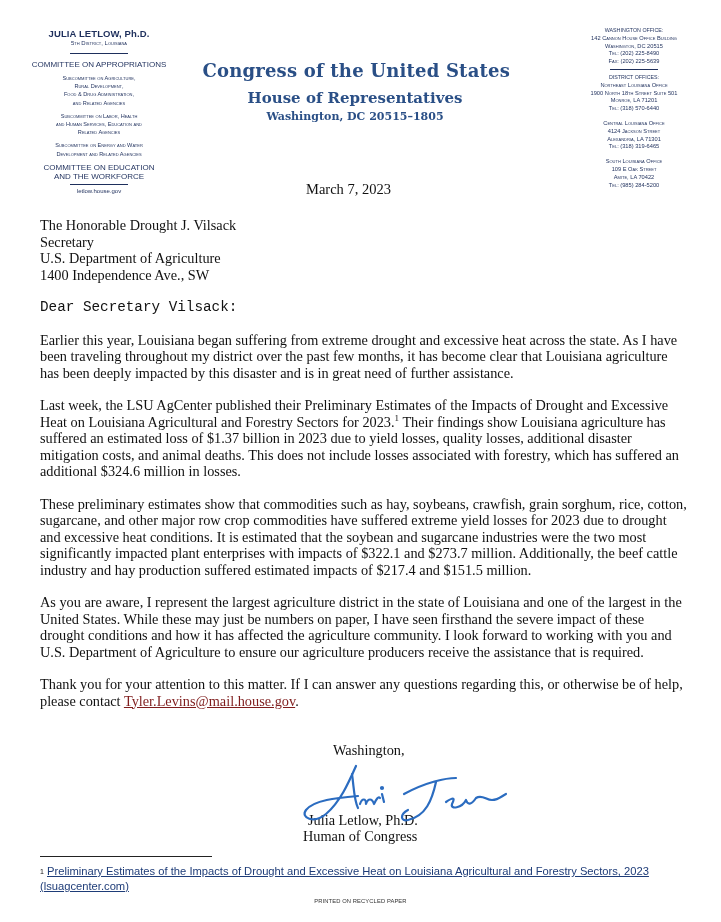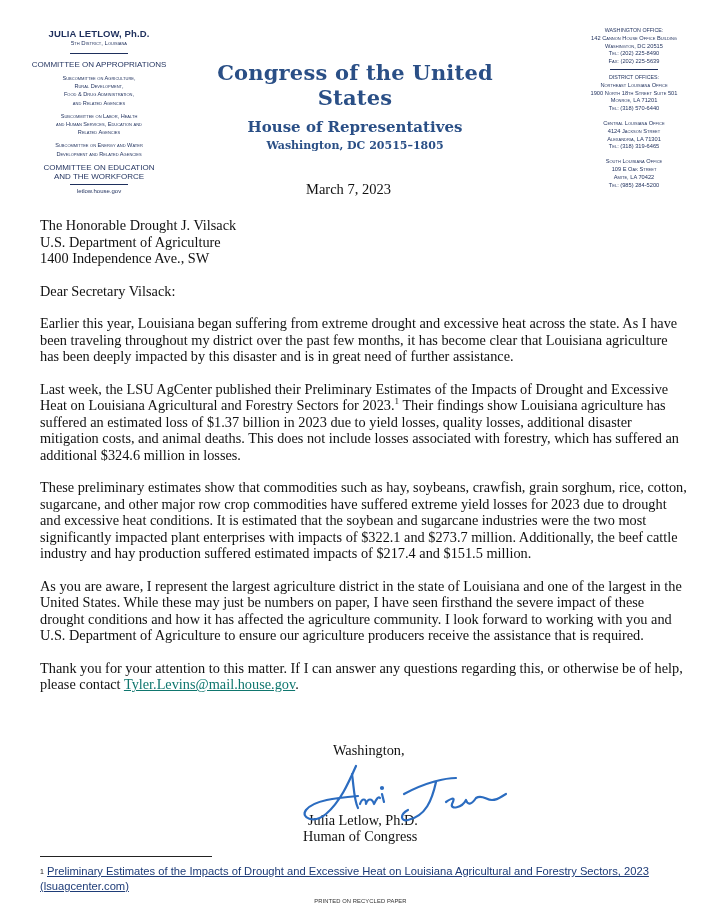--- a/index.html
+++ b/index.html
@@ -7,38 +7,38 @@
   .lh-left { position: absolute; left: 0; top: 28px; width: 198px; text-align: center; color: #1e2f5c; font-family: "Liberation Sans", sans-serif; }
   .lh-left .name { font-size: 9.5px; font-weight: bold; letter-spacing: 0.1px; }
   .lh-left .district { font-size: 6px; font-variant: small-caps; margin-top: 1px; }
   .lh-left .rule { width: 58px; height: 1px; background: #1e2f5c; margin: 7px auto 6px; }
   .lh-left .committee { font-size: 8px; margin-bottom: 5px; }
   .lh-left .sub { font-size: 5.6px; line-height: 8.2px; font-variant: small-caps; margin-bottom: 5px; }
   .lh-left .web { font-size: 6px; margin-top: 3px; }
   .lh-left .rule2 { width: 58px; height: 1px; background: #1e2f5c; margin: 3px auto 3px; }
 
   .lh-center { position: absolute; left: 200px; top: 60px; width: 310px; text-align: center; color: #2a4f86; font-family: "DejaVu Serif", serif; }
-  .lh-center .t1 { font-size: 21px; font-weight: bold; letter-spacing: 0.2px; }
+  .lh-center .t1 { font-size: 18px; font-weight: bold; letter-spacing: 0.2px; text-align: right; }
   .lh-center .t2 { font-size: 15px; font-weight: bold; margin-top: 8px; }
   .lh-center .t3 { font-size: 11px; font-weight: bold; margin-top: 3px; }
 
   .lh-right { position: absolute; left: 548px; top: 27px; width: 172px; text-align: center; color: #1e2f5c; font-family: "Liberation Sans", sans-serif; font-size: 5.7px; line-height: 7.8px; }
   .lh-right .hdr { font-size: 5.3px; }
   .lh-right .sc { font-variant: small-caps; }
   .lh-right .rule { width: 48px; height: 1px; background: #1e2f5c; margin: 3px auto 4px; }
   .lh-right .block { margin-top: 7px; }
 
   .date { position: absolute; left: 306px; top: 181px; font-size: 14.5px; }
   .letter { position: absolute; left: 40px; top: 217px; width: 650px; font-size: 14.3px; line-height: 16.5px; }
   .letter .addr div { white-space: nowrap; }
   .letter p { margin: 0; }
-  .salutation { margin-top: 16px !important; }
+  .salutation { margin-top: 16px !important; font-family: Liberation Mono, monospace; }
   .para { margin-top: 16px !important; }
   sup { font-size: 9px; line-height: 0; }
-  a.email { color: #0f766e; text-decoration: underline; }
+  a.email { color: #7f1d1d; text-decoration: underline; }
 
   .closing { position: absolute; left: 300px; top: 742px; width: 200px; font-size: 14.3px; line-height: 16.5px; }
   .closing .sincerely { margin-left: 33px; }
   .closing .sig-name { position: absolute; left: 8px; top: 70px; white-space: nowrap; }
   .closing .sig-title { position: absolute; left: 3px; top: 86px; white-space: nowrap; }
   .signature { position: absolute; left: 296px; top: 754px; width: 240px; height: 80px; }
 
   .fn-rule { position: absolute; left: 40px; top: 856px; width: 172px; height: 1px; background: #222; }
   .footnote { position: absolute; left: 40px; top: 864px; width: 640px; font-family: "Liberation Sans", sans-serif; font-size: 11.2px; line-height: 15px; color: #1e3c78; }
   .footnote .num { color: #111; font-size: 7px; vertical-align: top; }
@@ -108,20 +108,21 @@
     <div class="sc">Amite, LA 70422</div>
     <div class="sc">Tel: (985) 284-5200</div>
   </div>
 </div>
 
 <div class="date">March 7, 2023</div>
 
 <div class="letter">
   <div class="addr">
     <div>The Honorable Drought J. Vilsack</div>
+    <div>Secretary</div>
     <div>U.S. Department of Agriculture</div>
     <div>1400 Independence Ave., SW</div>
   </div>
   <p class="salutation">Dear Secretary Vilsack:</p>
   <p class="para">Earlier this year, Louisiana began suffering from extreme drought and excessive heat across the state. As I have been traveling throughout my district over the past few months, it has become clear that Louisiana agriculture has been deeply impacted by this disaster and is in great need of further assistance.</p>
   <p class="para"><span>Last week, the LSU AgCenter published their Preliminary Estimates of the Impacts of Drought and Excessive Heat on Louisiana Agricultural and Forestry Sectors for 2023.</span><sup>1</sup><span> Their findings show Louisiana agriculture has suffered an estimated loss of $1.37 billion in 2023 due to yield losses, quality losses, additional disaster mitigation costs, and animal deaths. This does not include losses associated with forestry, which has suffered an additional $324.6 million in losses.</span></p>
   <p class="para">These preliminary estimates show that commodities such as hay, soybeans, crawfish, grain sorghum, rice, cotton, sugarcane, and other major row crop commodities have suffered extreme yield losses for 2023 due to drought and excessive heat conditions. It is estimated that the soybean and sugarcane industries were the two most significantly impacted plant enterprises with impacts of $322.1 and $273.7 million. Additionally, the beef cattle industry and hay production suffered estimated impacts of $217.4 and $151.5 million.</p>
   <p class="para">As you are aware, I represent the largest agriculture district in the state of Louisiana and one of the largest in the United States. While these may just be numbers on paper, I have seen firsthand the severe impact of these drought conditions and how it has affected the agriculture community. I look forward to working with you and U.S. Department of Agriculture to ensure our agriculture producers receive the assistance that is required.</p>
   <p class="para"><span>Thank you for your attention to this matter. If I can answer any questions regarding this, or otherwise be of help, please contact </span><a class="email" href="#">Tyler.Levins@mail.house.gov</a><span>.</span></p>
 </div>

